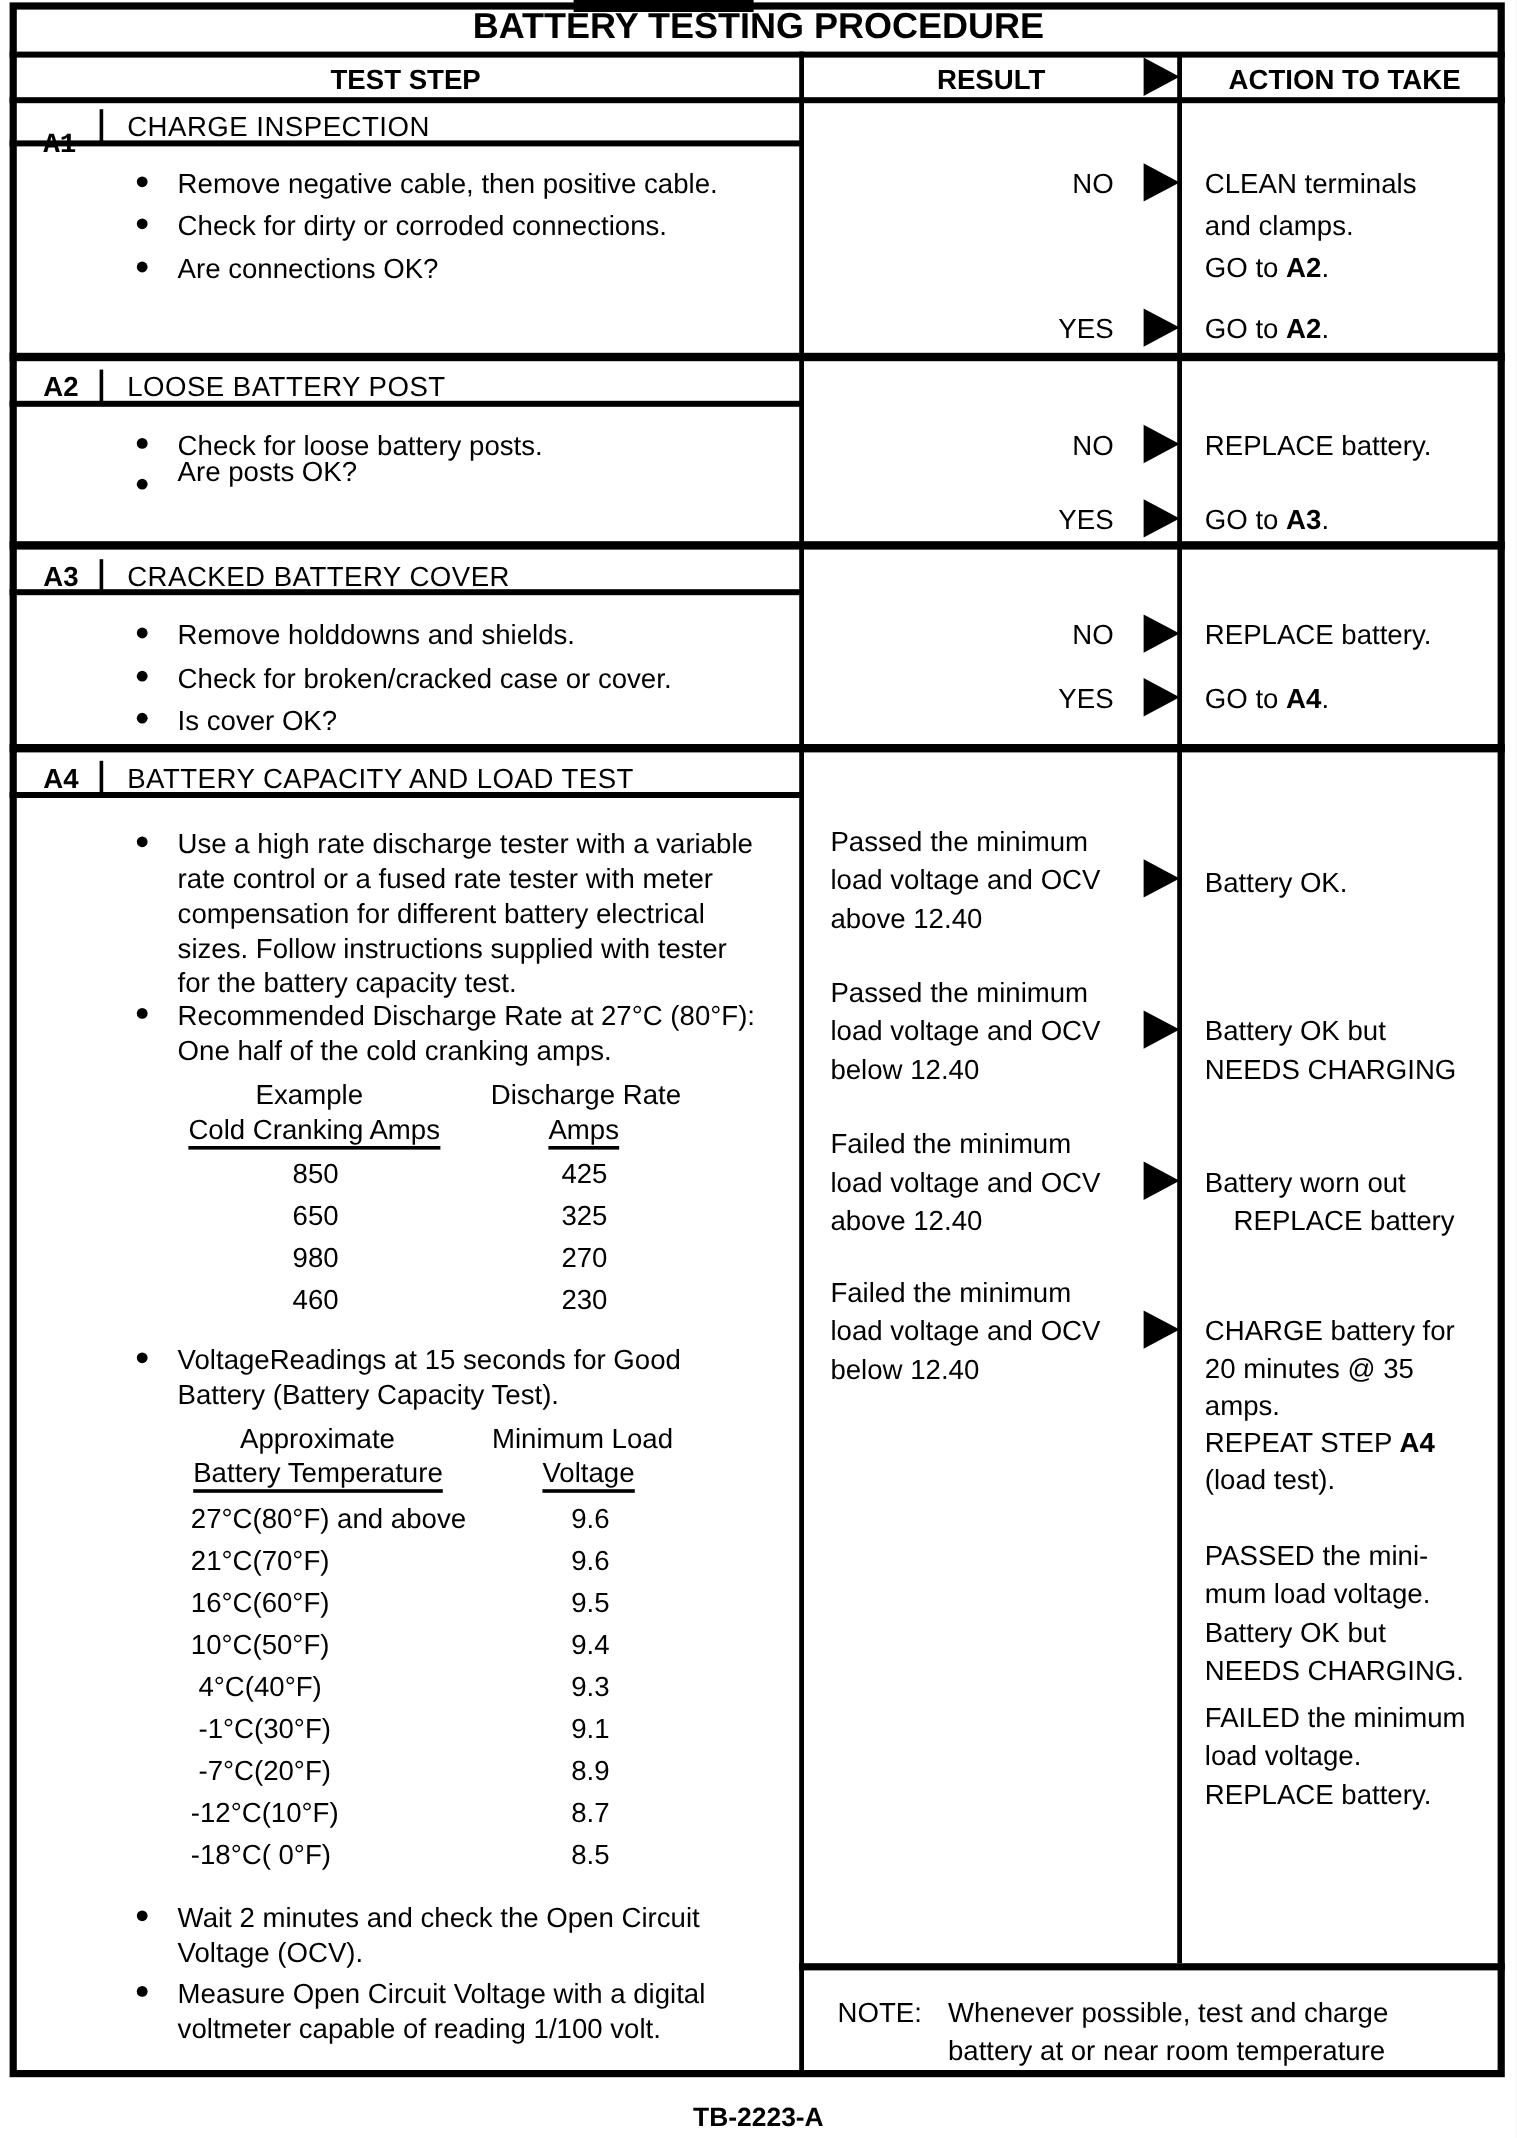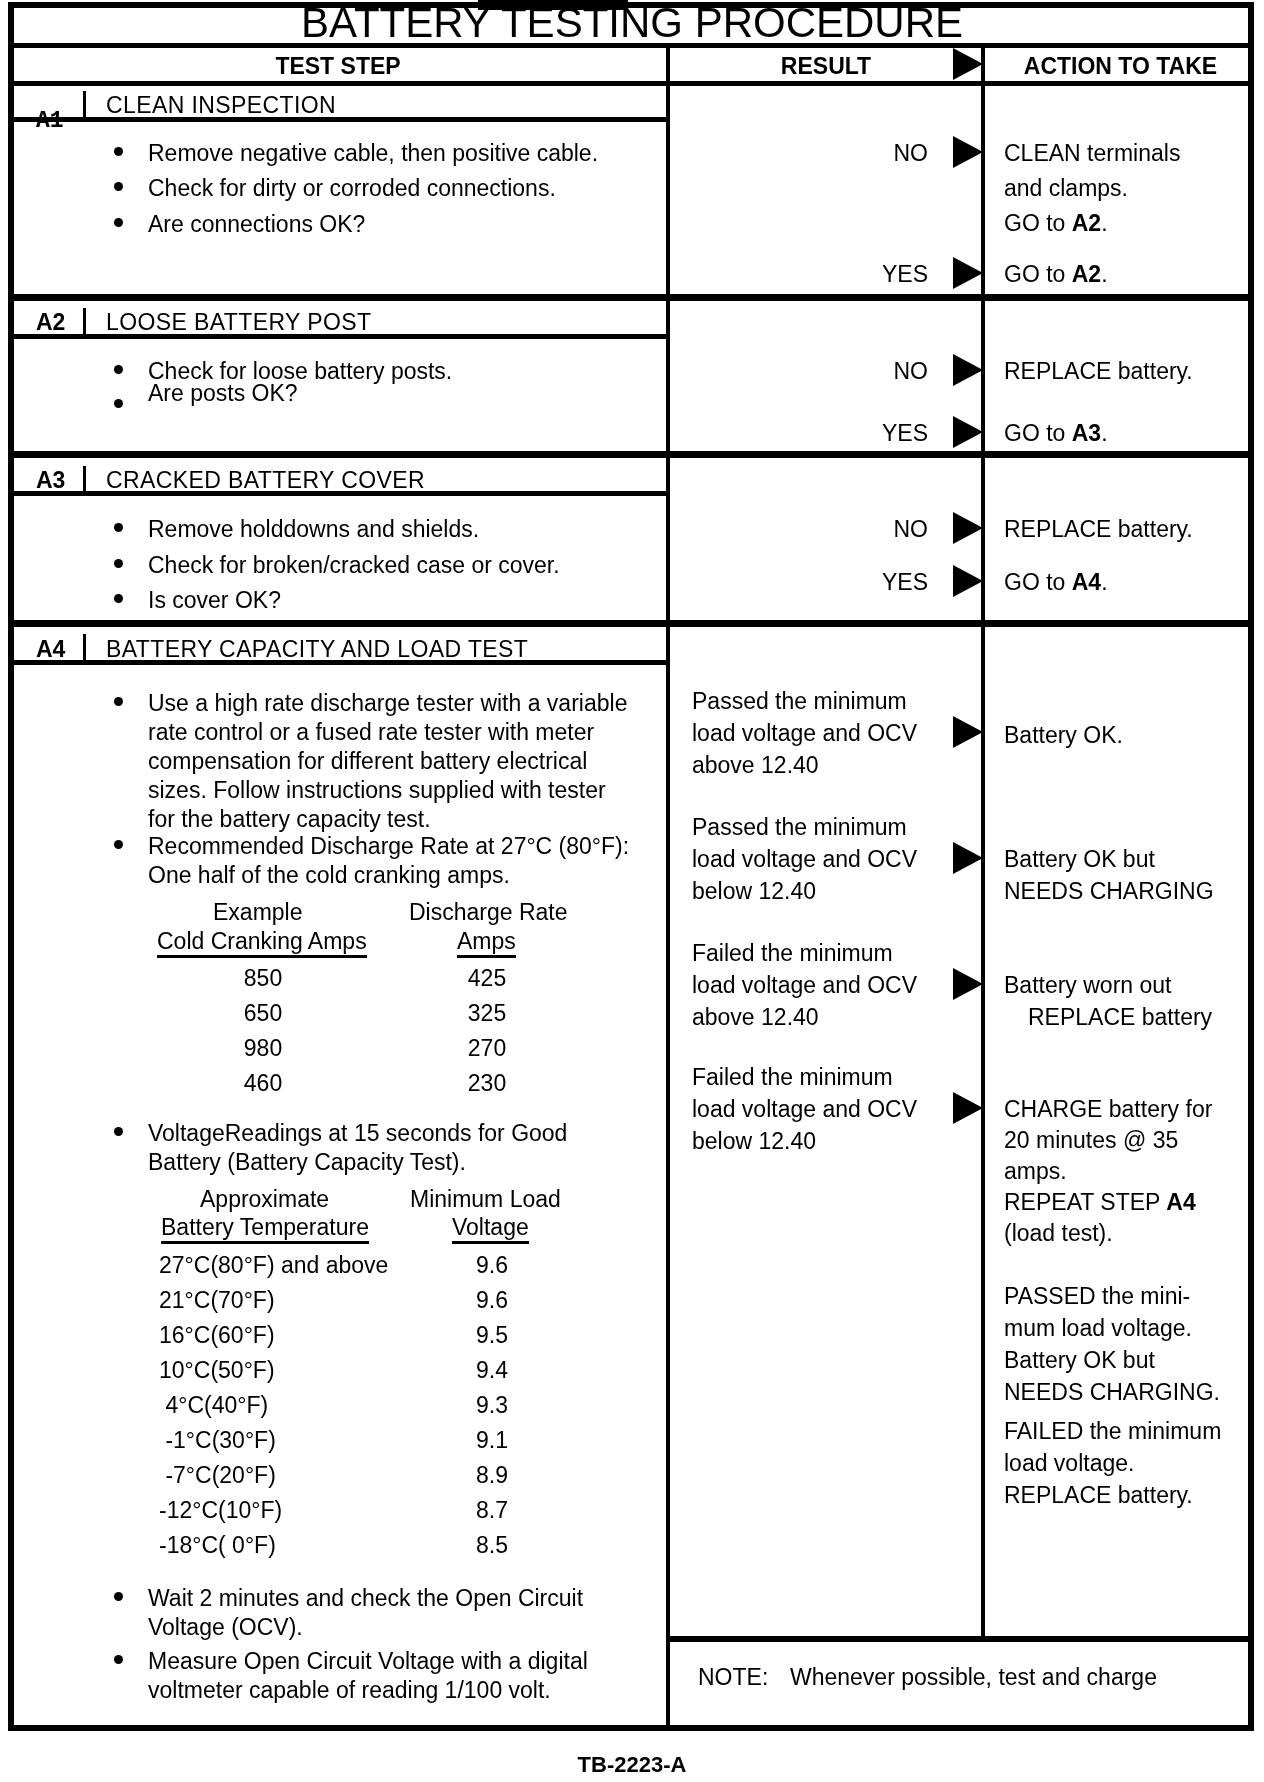--- a/index.html
+++ b/index.html
@@ -8,21 +8,21 @@
     background:#ffffff; color:#000;
     font-family:"Liberation Sans", sans-serif;
     overflow:hidden;
   }
   .ln { position:absolute; background:#000; }
   .t  { position:absolute; font-size:23px; line-height:27px; white-space:nowrap; }
   .b  { font-weight:bold; }
   .ctr{ text-align:center; }
   .pre{ white-space:pre; }
   .u  { border-bottom:3px solid #000; padding-bottom:1px; }
-  .title { font-size:42px; font-weight:normal; }
+  .title { font-size:30px; font-weight:bold; }
   .hdr   { font-size:23px; font-weight:bold; }
   .secid { font-size:23px; font-weight:bold; }
   .secname { letter-spacing:0.4px; }
   .dot { position:absolute; width:9px; height:9px; background:#000; border-radius:50%; }
   .arw { position:absolute; width:0; height:0;
          border-top:16px solid transparent; border-bottom:16px solid transparent;
          border-left:30px solid #000; }
   .outer { position:absolute; left:8px; top:2px; width:1246px; height:1729px;
            border:6px solid #000; box-sizing:border-box; }
 </style>
@@ -50,21 +50,21 @@
   <div class="ln" style="left:83px; top:466px; width:3px; height:26px;"></div>
   <div class="ln" style="left:83px; top:634px; width:3px; height:27px;"></div>
 
   <div class="t title ctr" style="left:0; top:9px; width:1264px;">BATTERY TESTING PROCEDURE</div>
   <div class="t hdr ctr" style="left:8px;   top:53px; width:660px;">TEST STEP</div>
   <div class="t hdr ctr" style="left:670px; top:53px; width:312px;">RESULT</div>
   <div class="arw" style="left:953px; top:48px;"></div>
   <div class="t hdr ctr" style="left:987px; top:53px; width:267px;">ACTION TO TAKE</div>
 
   <div class="t secid" style="left:36px; top:108px;font-family:Liberation Mono, monospace;">A1</div>
-  <div class="t secname" style="left:106px; top:92px;">CLEAN INSPECTION</div>
+  <div class="t secname" style="left:106px; top:92px;">CHARGE INSPECTION</div>
   <div class="dot" style="left:114px; top:147px;"></div>
   <div class="t" style="left:148px; top:140px;">Remove negative cable, then positive cable.</div>
   <div class="dot" style="left:114px; top:182px;"></div>
   <div class="t" style="left:148px; top:175px;">Check for dirty or corroded connections.</div>
   <div class="dot" style="left:114px; top:218px;"></div>
   <div class="t" style="left:148px; top:211px;">Are connections OK?</div>
   <div class="t" style="left:770px; top:140px; width:158px; text-align:right;">NO</div>
   <div class="arw" style="left:953px; top:136px;"></div>
   <div class="t r" style="left:1004px; top:140px;">CLEAN terminals</div>
   <div class="t r" style="left:1004px; top:175px;">and clamps.</div>
@@ -196,16 +196,17 @@
   <div class="t" style="left:1004px; top:1315px;">mum load voltage.</div>
   <div class="t" style="left:1004px; top:1347px;">Battery OK but</div>
   <div class="t" style="left:1004px; top:1379px;">NEEDS CHARGING.</div>
 
   <div class="t" style="left:1004px; top:1418px;">FAILED the minimum</div>
   <div class="t" style="left:1004px; top:1450px;">load voltage.</div>
   <div class="t" style="left:1004px; top:1482px;">REPLACE battery.</div>
 
   <div class="t" style="left:698px; top:1664px;">NOTE:</div>
   <div class="t" style="left:790px; top:1664px;">Whenever possible, test and charge</div>
+  <div class="t" style="left:790px; top:1696px;">battery at or near room temperature</div>
 
   <div class="t b ctr" style="left:0; top:1751px; width:1264px; font-size:22px;">TB-2223-A</div>
 
 </div>
 
 </body></html>

